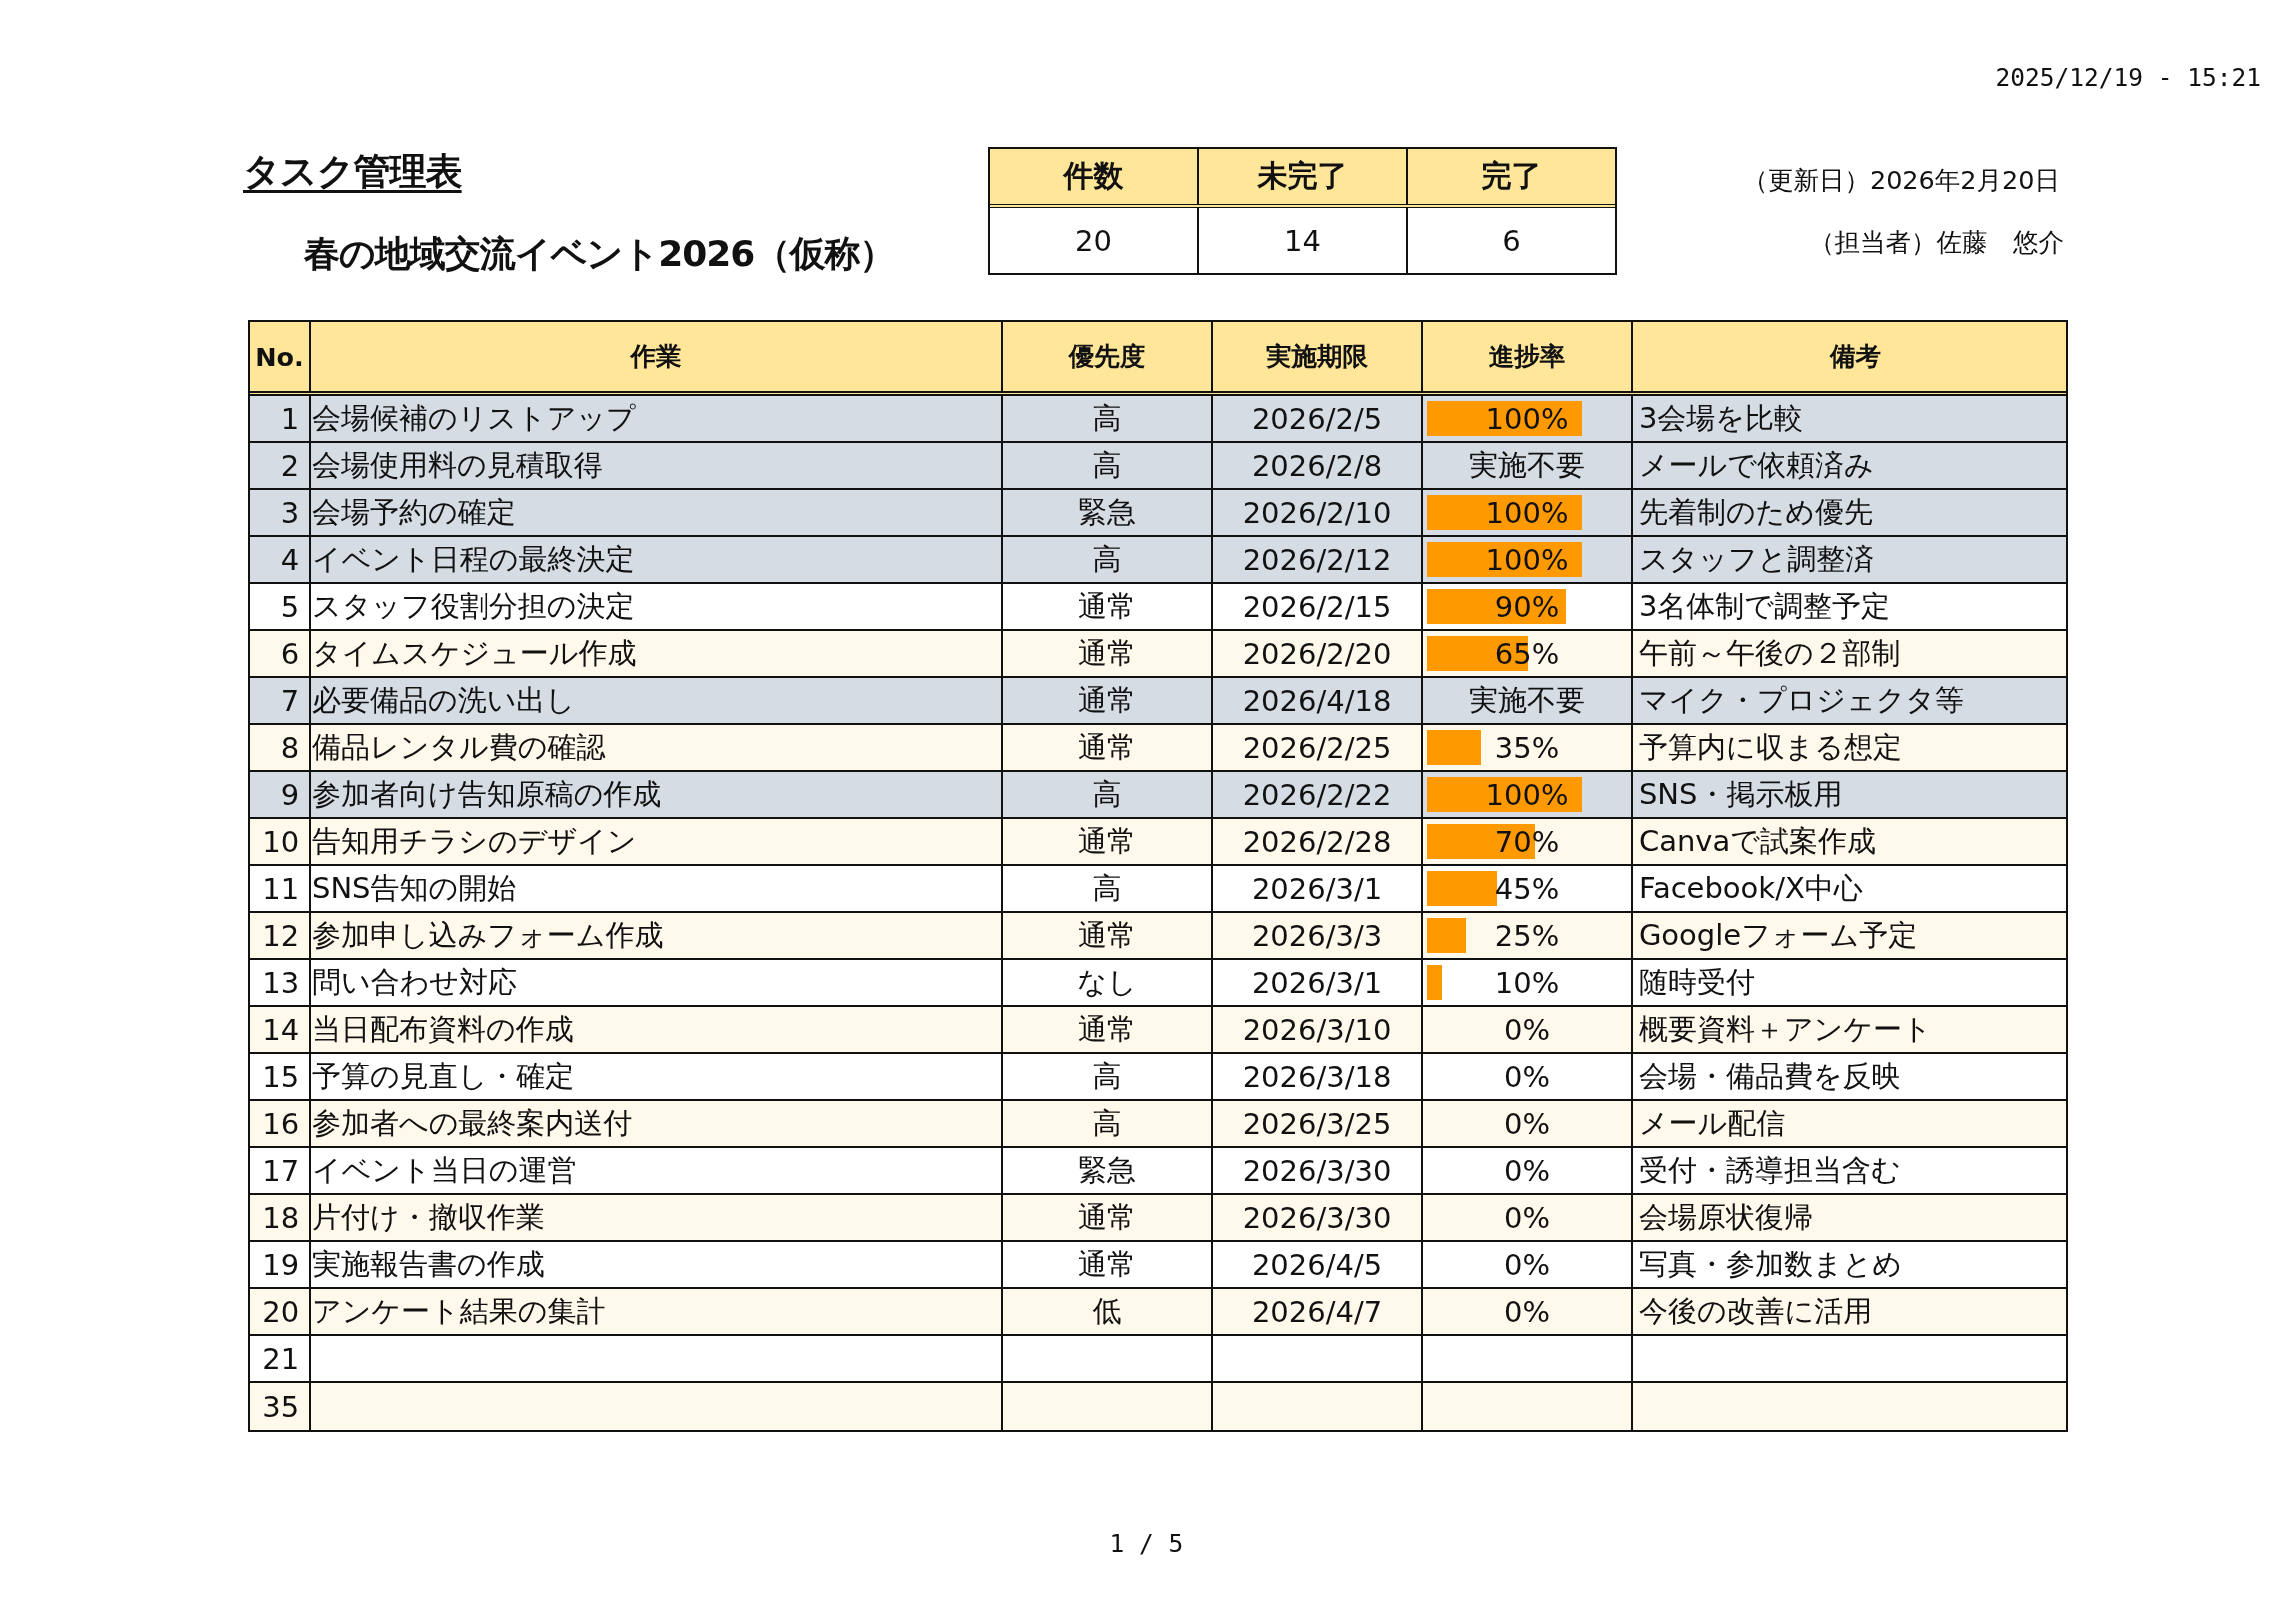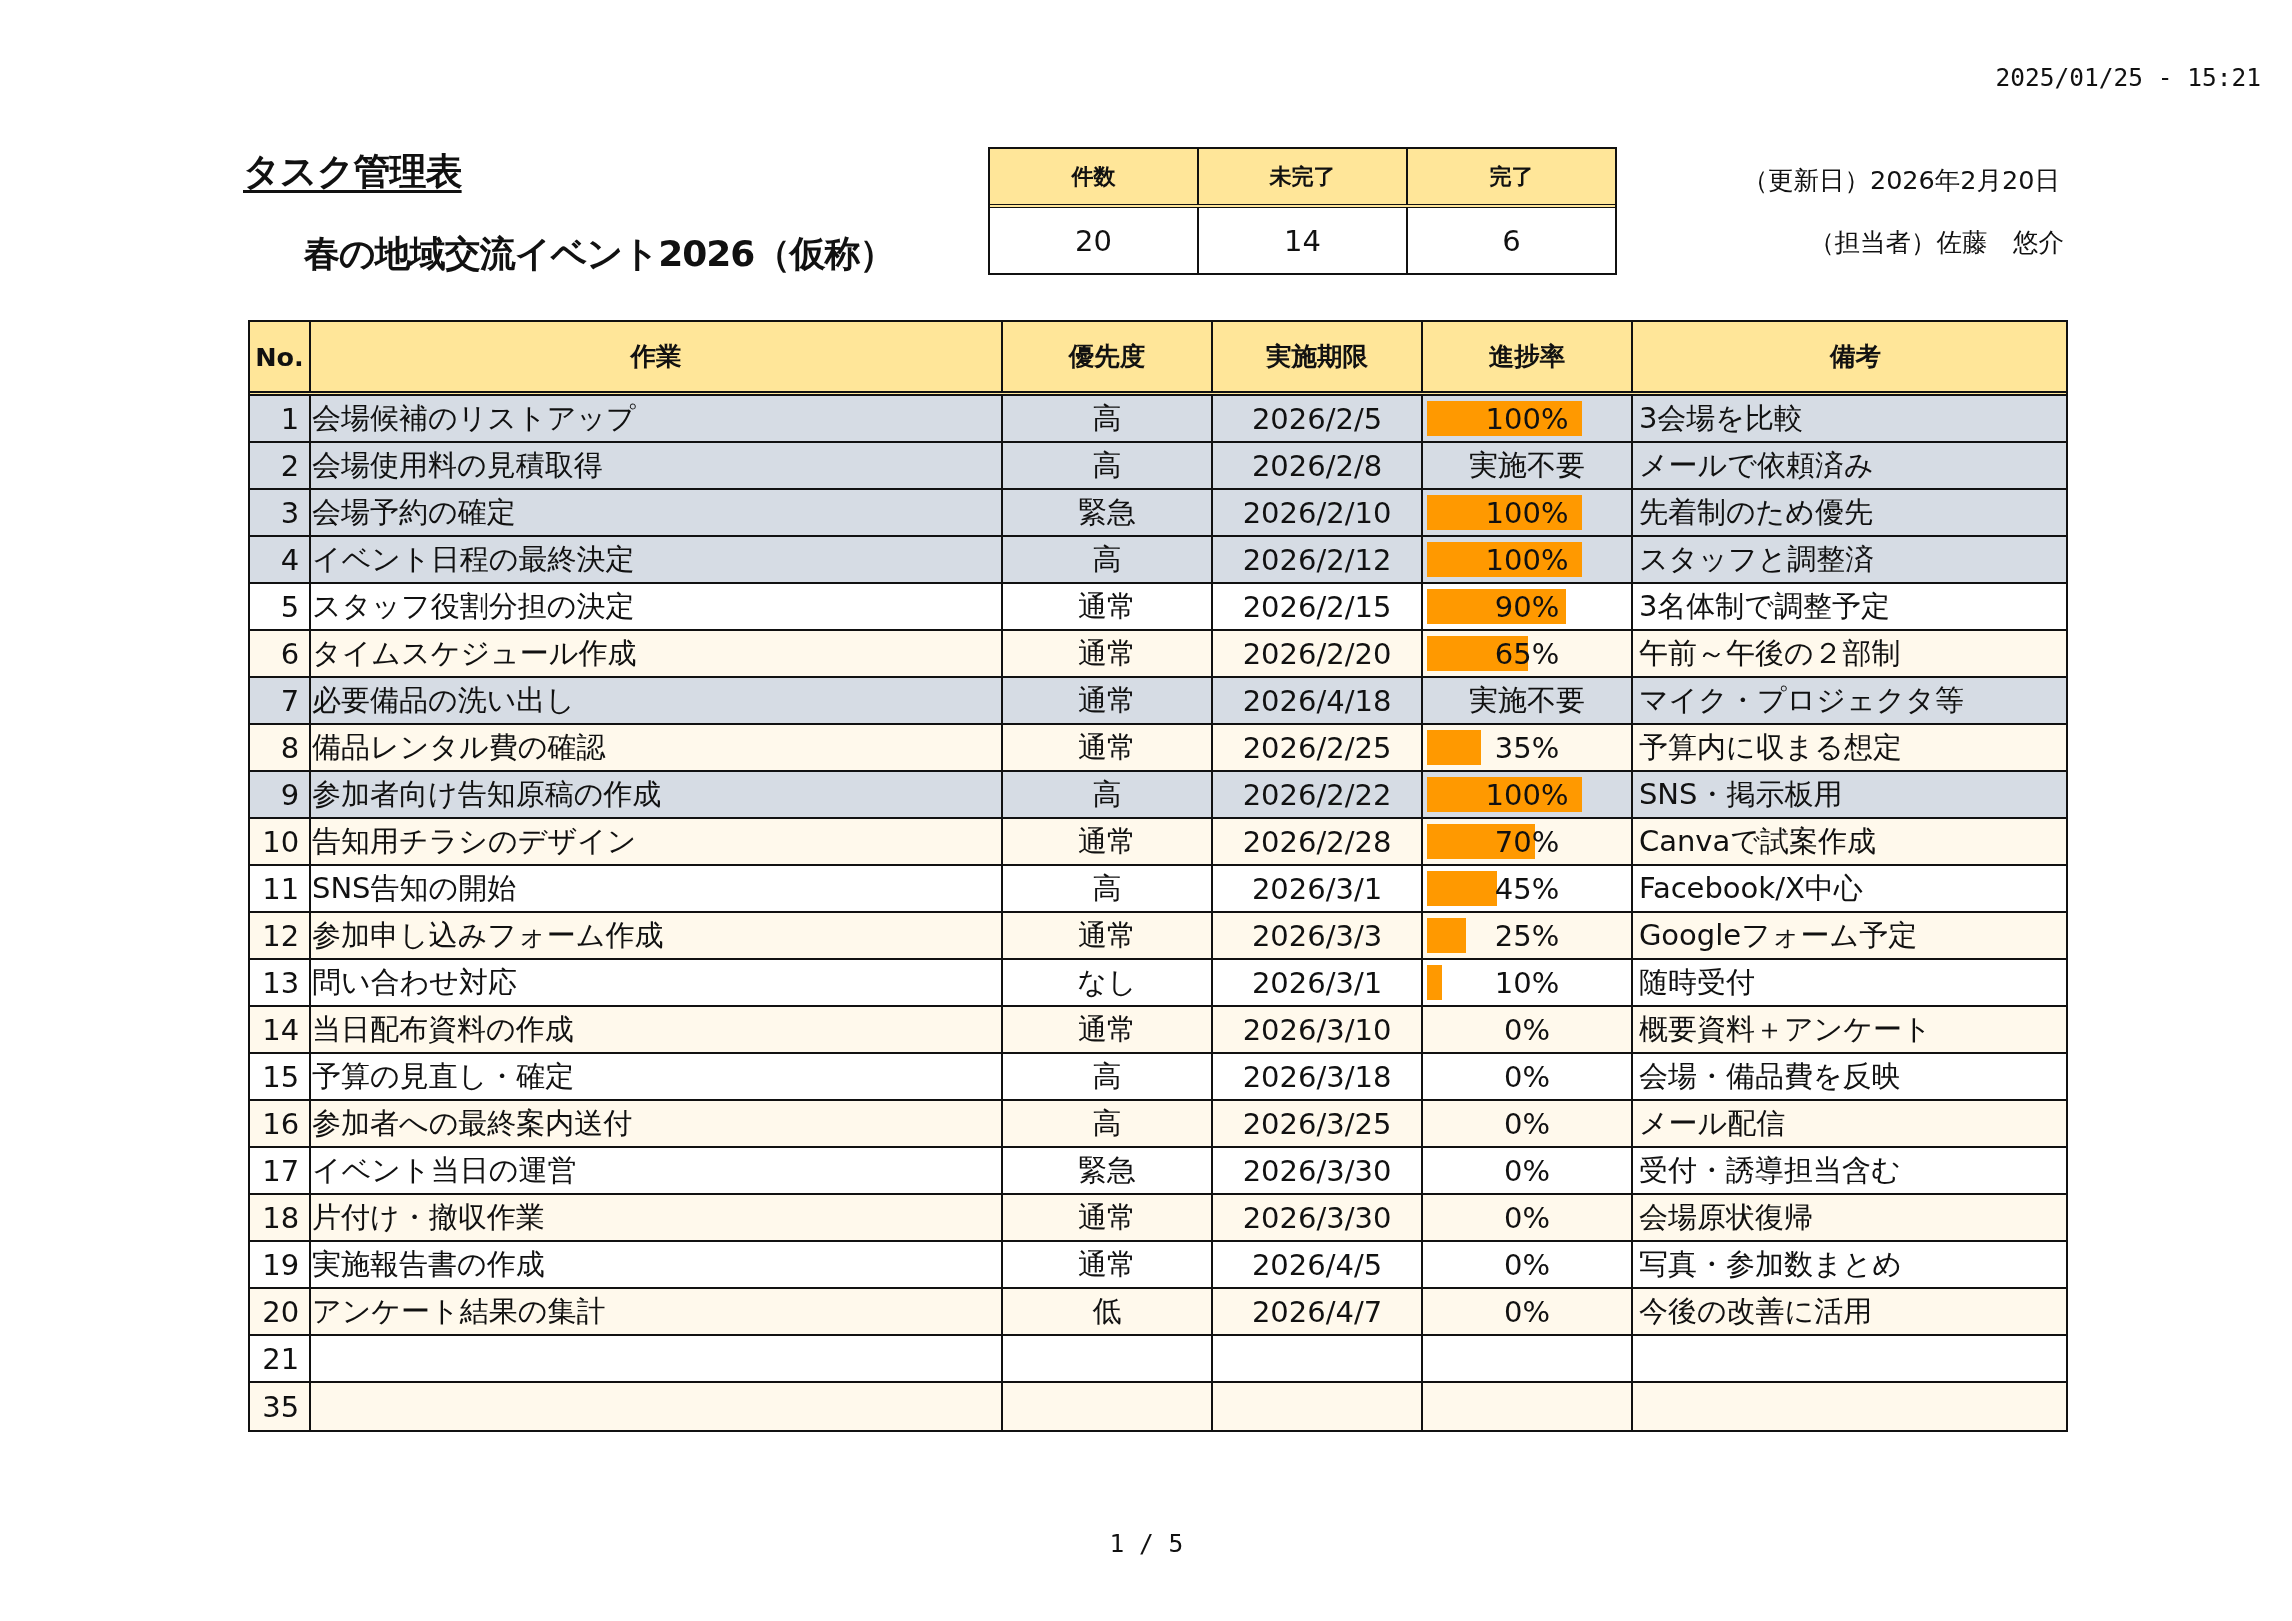--- a/index.html
+++ b/index.html
@@ -12,21 +12,21 @@
 
   .title { position:absolute; left:243px; top:147px; font-size:37px; font-weight:bold; text-decoration:underline; text-underline-offset:5.9px; text-decoration-thickness:2.9px; letter-spacing:-1px; }
   .subtitle { position:absolute; left:304px; top:214px; font-size:36px; font-weight:bold; letter-spacing:-1px;margin-top:16px; }
 
   .summary { position:absolute; left:988px; top:147px; width:629px; border:2.9px solid #111; box-sizing:border-box; border-collapse:collapse; }
   .summary .row { display:flex; }
   .summary .hdr { background:#FFE699; height:55px; border-bottom:4.9px double #111; box-sizing:content-box; }
   .summary .val { height:65px; background:#fff; }
   .summary .cell { flex:1; display:flex; align-items:center; justify-content:center; border-right:2px solid #111; box-sizing:border-box; }
   .summary .cell:last-child { border-right:none; }
-  .summary .hdr .cell { font-weight:bold; font-size:22px; }
+  .summary .hdr .cell { font-weight:bold; font-size:30px; }
   .summary .val .cell { font-size:29px; }
 
   .meta { position:absolute; right:233px; font-size:25.5px; }
   .meta.updated { top:163px; }
   .meta.owner { top:225px; right:229px; }
 
   .table { position:absolute; left:248px; top:320px; width:1820px; border:2.9px solid #111; box-sizing:border-box; }
   .thead { display:flex; height:69px; background:#FFE699; border-bottom:5.9px double #111; }
   .thead .th { display:flex; align-items:center; justify-content:center; font-weight:bold; font-size:25.5px; border-right:2.9px solid #111; box-sizing:border-box; }
   .thead .th:last-child { border-right:none; }
@@ -42,21 +42,21 @@
   .c-note { flex:1; padding-left:5.9px; }
   .bg-white { background:#ffffff; }
   .bg-cream { background:#FFF9EC; }
   .bg-gray { background:#D6DCE4; }
   .bar { position:absolute; left:3.9px; top:4.9px; bottom:4.9px; background:#FF9900; }
   .pct { position:relative; z-index:1; }
 </style>
 </head>
 <body>
 
-<div class="timestamp">2025/01/25 - 15:21</div>
+<div class="timestamp">2025/12/19 - 15:21</div>
 
 <div class="title">タスク管理表</div>
 <div class="subtitle">春の地域交流イベント2026（仮称）</div>
 
 <div class="summary">
   <div class="row hdr">
     <div class="cell">件数</div>
     <div class="cell">未完了</div>
     <div class="cell">完了</div>
   </div>

